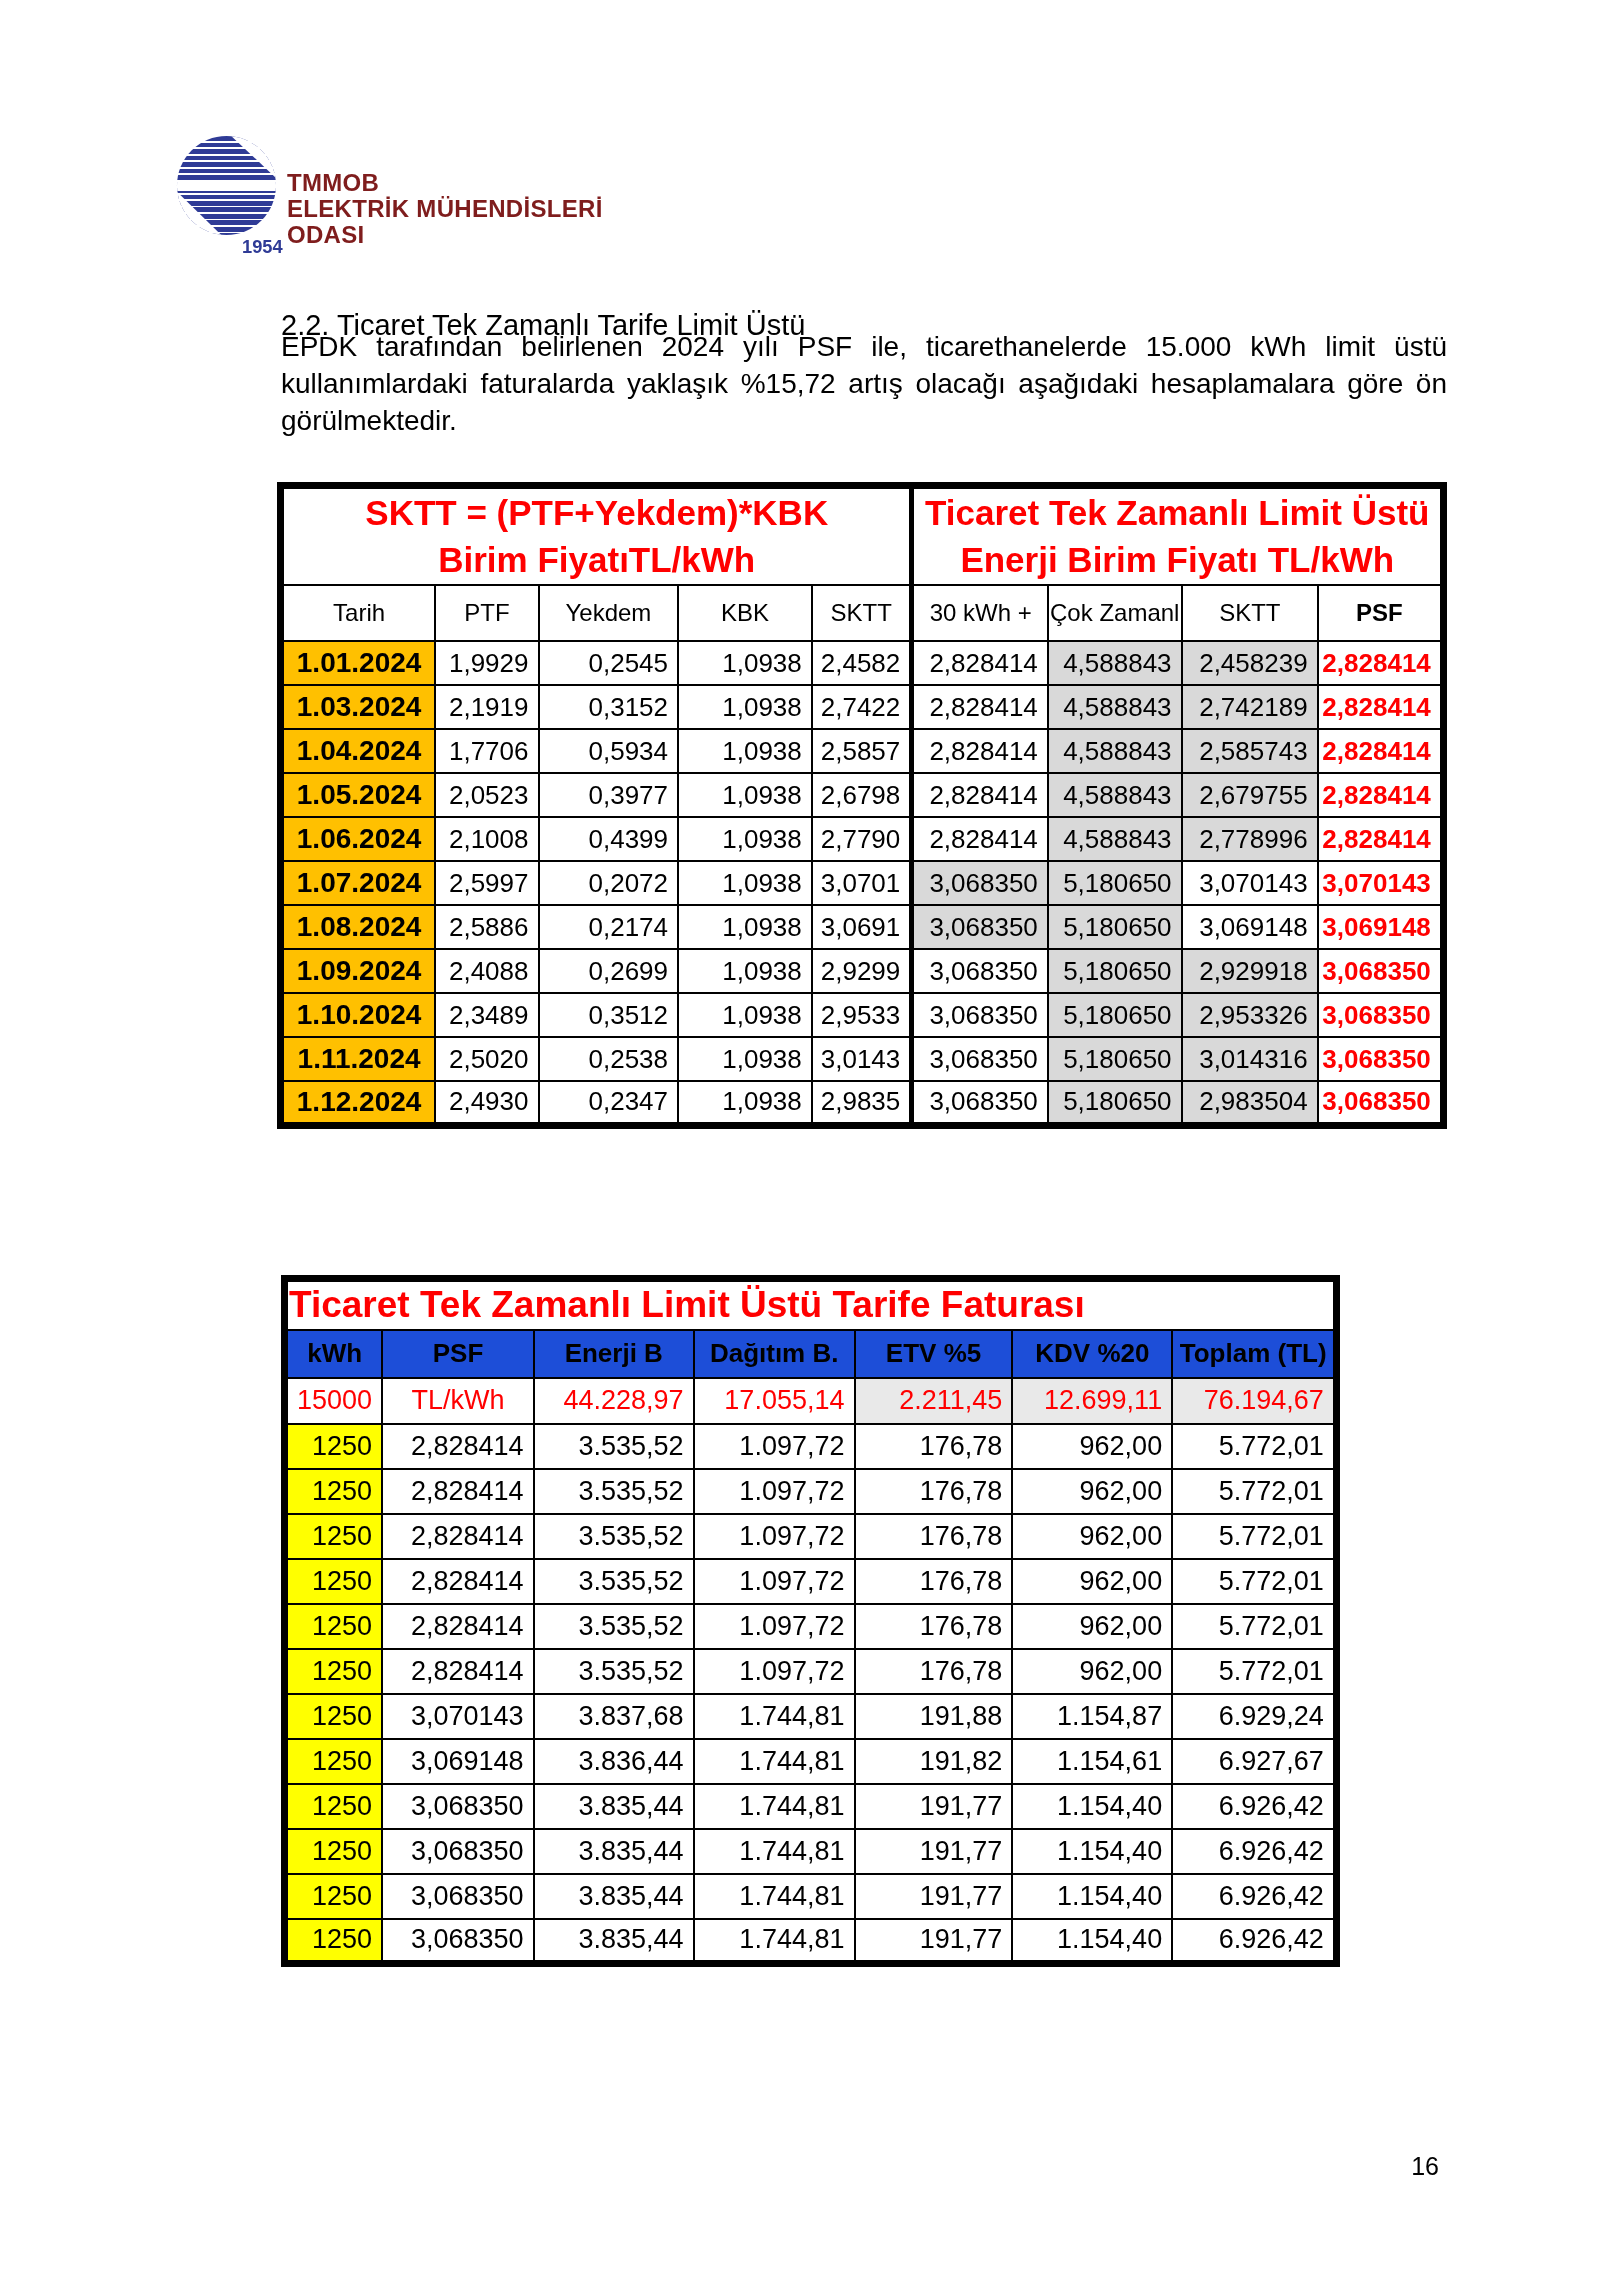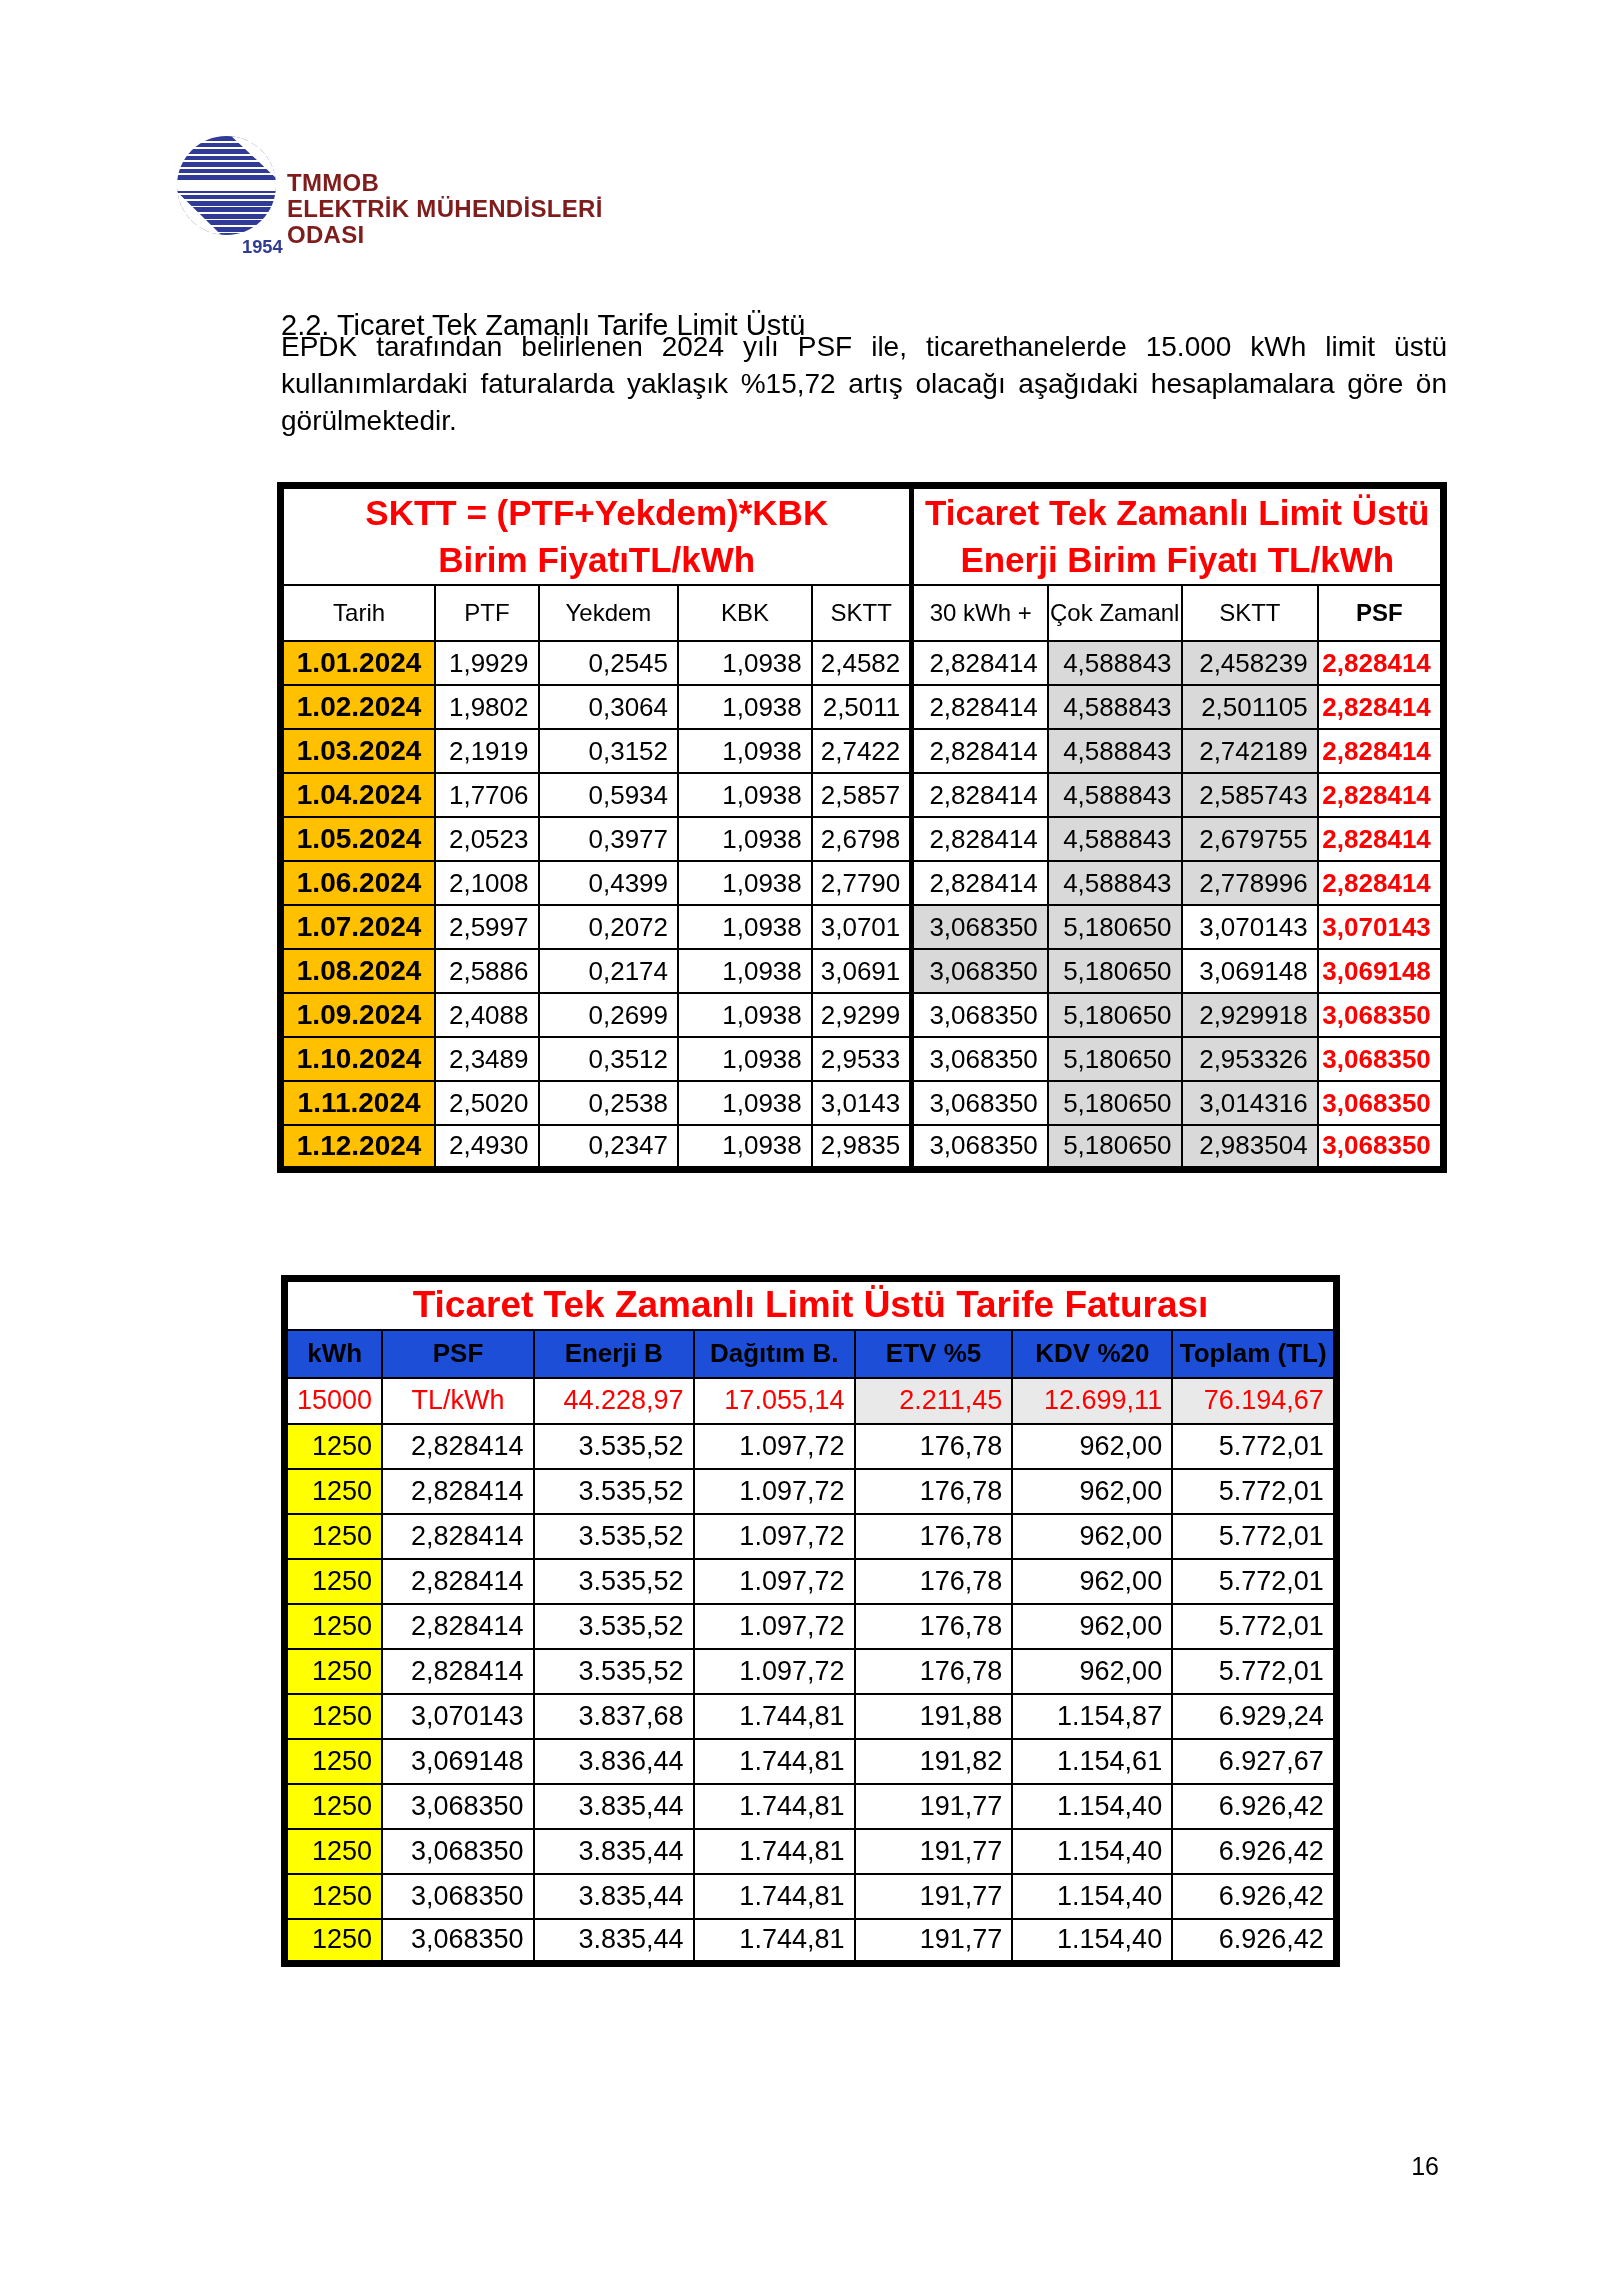--- a/index.html
+++ b/index.html
@@ -37,21 +37,21 @@
   .t1 td.date{background:#ffc000;font-weight:bold;font-size:28px;text-align:center;}
   .t1 td.num{font-size:26px;text-align:right;padding-right:9.2px;}
   .t1 td.psf{color:#ff0000;font-weight:bold;}
   .t1 .sec{border-left:5.9px solid #000;}
   .t1 tr.shade-cok-sktt td:nth-child(7),.t1 tr.shade-cok-sktt td:nth-child(8){background:#d9d9d9;}
   .t1 tr.shade-30-cok td:nth-child(6),.t1 tr.shade-30-cok td:nth-child(7){background:#d9d9d9;}
 
   
   .t2{position:absolute;left:281px;top:1275px;width:1059px;border:7.2px solid #000;}
   .t2 tr.title{height:51px;}
-  .t2 tr.title td{font-size:37px;font-weight:bold;color:#ff0000;text-align:center;margin-top:48px;}
+  .t2 tr.title td{font-size:37px;font-weight:bold;color:#ff0000;text-align:left;margin-top:48px;}
   .t2 tr.cols{height:48px;}
   .t2 tr.cols th{font-size:26px;font-weight:600;text-align:center;background:#1d4ed8;}
   .t2 td.num{font-size:27px;text-align:right;padding-right:9.2px;}
   .t2 td.ctr{font-size:27px;text-align:center;}
   .t2 tr.sum{height:46px;}
   .t2 tr.sum td{color:#ff0000;}
   .t2 tr.sum td:nth-child(n+5){background:#e9e9e9;}
   .t2 tbody tr{height:45px;}
   .t2 tbody td:first-child{background:#ffff00;}
 
@@ -120,31 +120,20 @@
           <td class="num">1,9929</td>
           <td class="num">0,2545</td>
           <td class="num">1,0938</td>
           <td class="num">2,4582</td>
           <td class="num sec">2,828414</td>
           <td class="num">4,588843</td>
           <td class="num">2,458239</td>
           <td class="num psf">2,828414</td>
         </tr>
 
-        <tr class="shade-cok-sktt">
-          <td class="date">1.02.2024</td>
-          <td class="num">1,9802</td>
-          <td class="num">0,3064</td>
-          <td class="num">1,0938</td>
-          <td class="num">2,5011</td>
-          <td class="num sec">2,828414</td>
-          <td class="num">4,588843</td>
-          <td class="num">2,501105</td>
-          <td class="num psf">2,828414</td>
-        </tr>
 
         <tr class="shade-cok-sktt">
           <td class="date">1.03.2024</td>
           <td class="num">2,1919</td>
           <td class="num">0,3152</td>
           <td class="num">1,0938</td>
           <td class="num">2,7422</td>
           <td class="num sec">2,828414</td>
           <td class="num">4,588843</td>
           <td class="num">2,742189</td>

